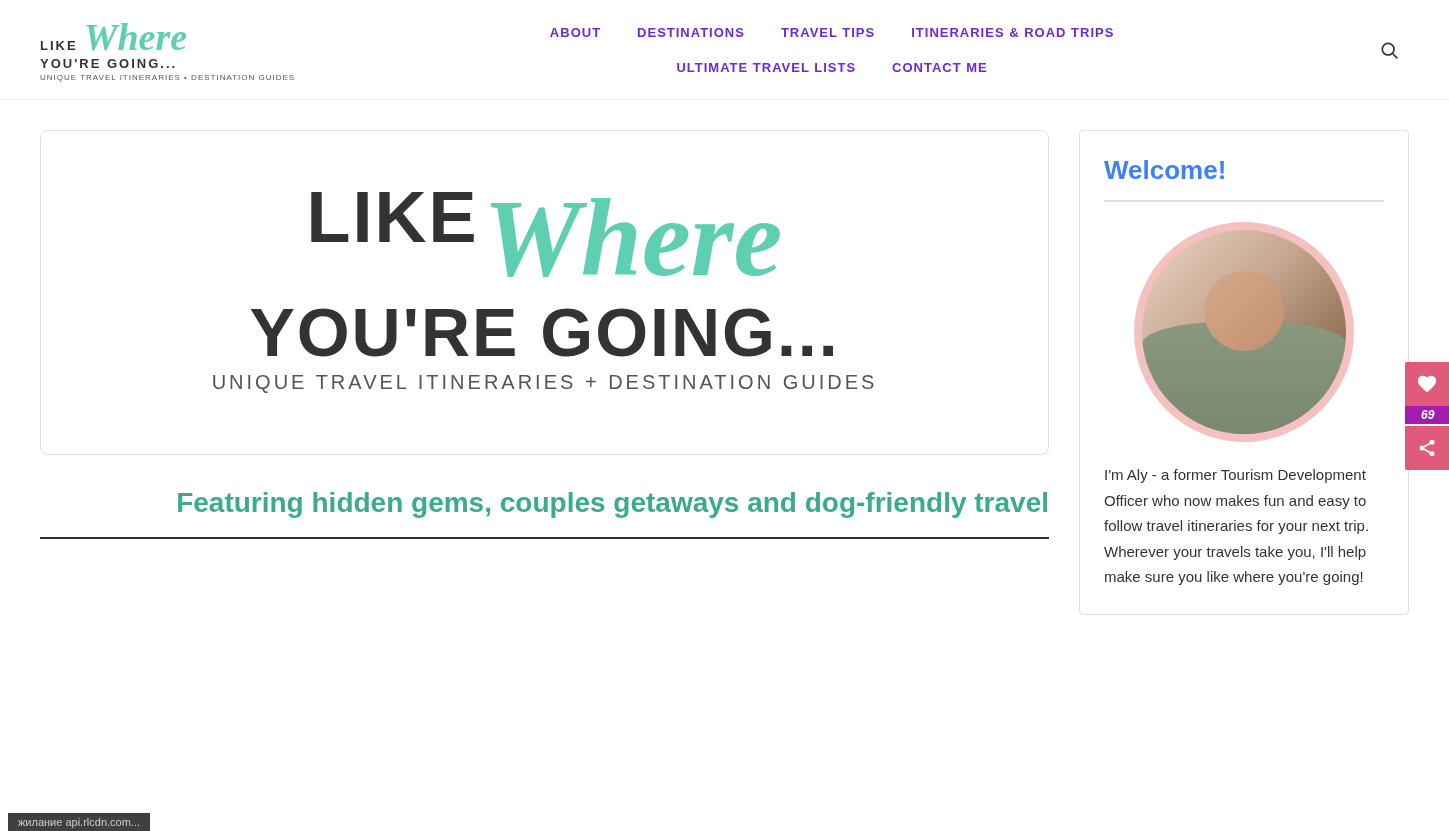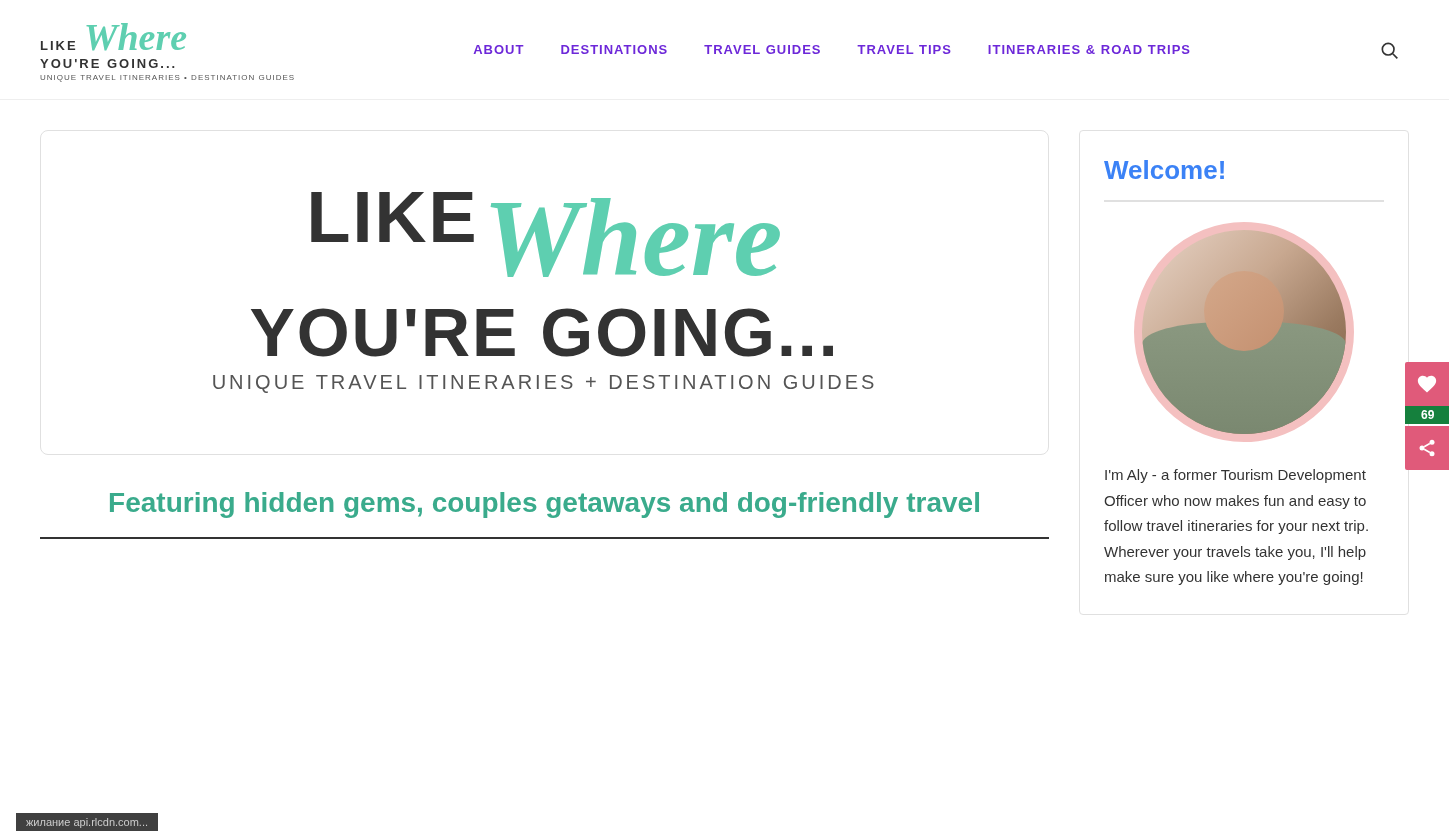--- a/index.html
+++ b/index.html
@@ -149,21 +149,21 @@
       color: #555;
       letter-spacing: 3px;
       text-transform: uppercase;
     }
 
     
     .featuring-text {
       color: #3aab8c;
       font-size: 28px;
       font-weight: 700;
-      text-align: center;
+      text-align: right;
       margin-bottom: 10px;
       line-height: 1.3;
     }
     .divider {
       border: none;
       border-top: 2px solid #333;
       margin: 16px 0 24px;
     }
     .explore-heading {
       text-align: center;
@@ -317,48 +317,49 @@
       display: flex;
       align-items: center;
       justify-content: center;
       cursor: pointer;
       border-radius: 2px 0 0 0;
     }
     .fab-heart svg {
       width: 22px; height: 22px; fill: white;
     }
     .fab-count {
-      background: #15803d;
+      background: #a21caf;
       color: white;
       font-size: 12px;
       font-weight: 700;
       width: 44px;
       text-align: center;
       padding: 2px 16px;
+      font-style: italic;
     }
     .fab-share {
       width: 44px;
       height: 44px;
       background: #e05a7a;
       display: flex;
       align-items: center;
       justify-content: center;
       cursor: pointer;
       border-radius: 0 0 0 2px;
       margin-top: 2px;
     }
     .fab-share svg {
       width: 20px; height: 20px; fill: white;
     }
 
     
     .status-bar {
       position: fixed;
       bottom: 0;
-      left: 16px;
+      left: 8px;
       background: rgba(0,0,0,0.75);
       color: #ccc;
       font-size: 11px;
       padding: 3px 10px;
       z-index: 200;
     }
   </style>
 </head>
 <body>
 
@@ -371,23 +372,26 @@
       </div>
       <span class="logo-youre">YOU'RE GOING...</span>
       <span class="logo-tagline">UNIQUE TRAVEL ITINERARIES • DESTINATION GUIDES</span>
     </div>
   </div>
 
   <nav>
     <div class="nav-row">
       <a href="#">ABOUT</a>
       <a href="#">DESTINATIONS</a>
-      <a href="#">TRAVEL GUIDES</a>
       <a href="#">TRAVEL TIPS</a>
       <a href="#">ITINERARIES &amp; ROAD TRIPS</a>
+    </div>
+    <div class="nav-row">
+      <a href="#">ULTIMATE TRAVEL LISTS</a>
+      <a href="#">CONTACT ME</a>
     </div>
   </nav>
 
   <div class="search-icon-wrap">
     <svg viewBox="0 0 24 24" xmlns="http://www.w3.org/2000/svg">
       <circle cx="11" cy="11" r="7"></circle>
       <line x1="16.5" y1="16.5" x2="22" y2="22"></line>
     </svg>
   </div>
 </header>

